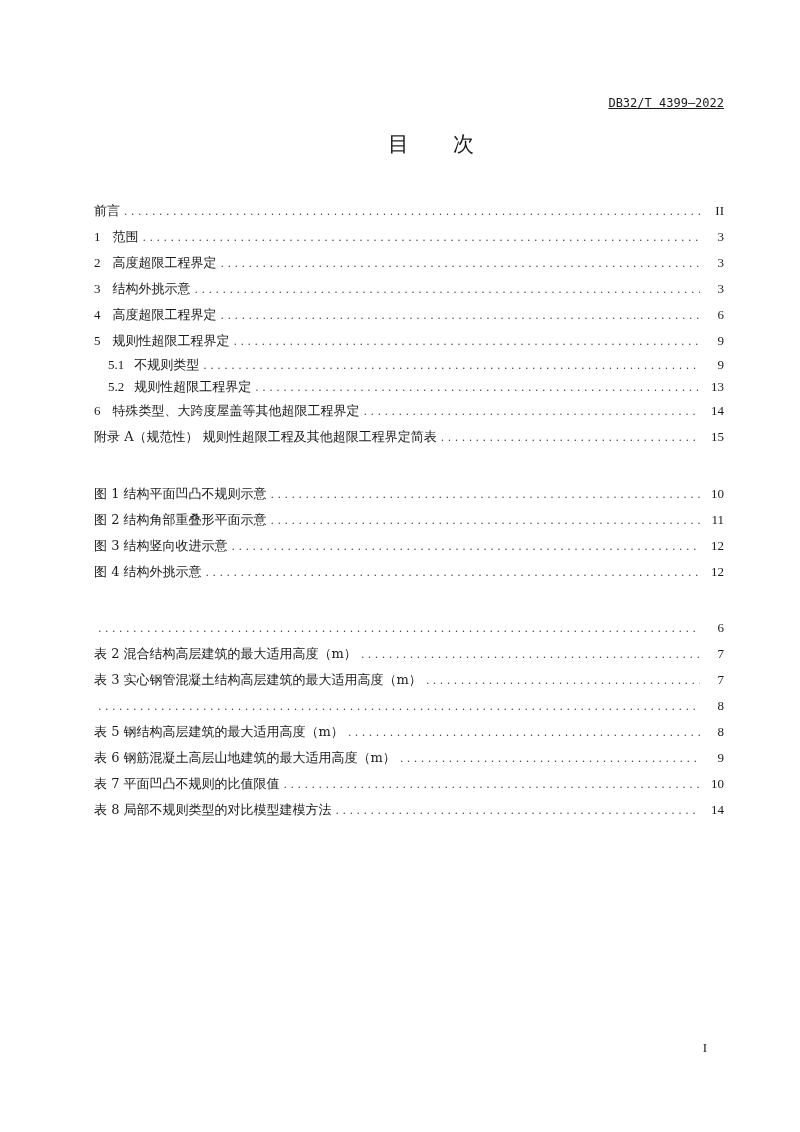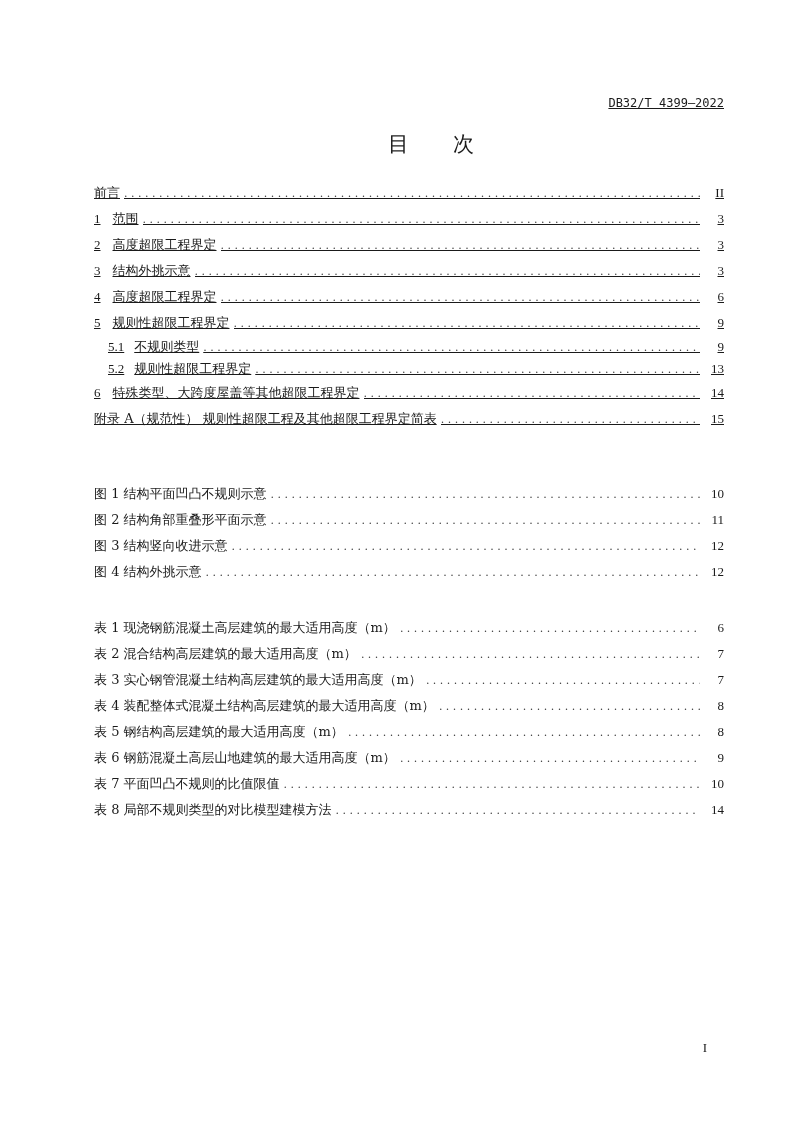--- a/index.html
+++ b/index.html
@@ -11,21 +11,21 @@
     .title .gap { width: 44px; }
     .toc { position: absolute; left: 94px; width: 630px; }
     .row { position: relative; height: 26px; line-height: 26px; font-size: 13px; display: flex; align-items: baseline; }
     .row.sub { height: 22px; line-height: 22px; padding-left: 14px; }
     .row .num { display: inline-block; margin-right: 12px; font-family: "Liberation Serif", serif; }
     .row.sub .num { margin-right: 10px; text-align: right; }
     .row .label { white-space: nowrap; }
     .row .leader { flex: 1; overflow: hidden; white-space: nowrap; margin: 0 8px 0 4px; color: #444; letter-spacing: 3px; font-size: 11px; }
     .row .leader::before { content: ". . . . . . . . . . . . . . . . . . . . . . . . . . . . . . . . . . . . . . . . . . . . . . . . . . . . . . . . . . . . . . . . . . . . . . . . . . . . . . . . . . . . . . . . . . . . . . . . . . . . . . . . . . . . . . . . . . . . . . . . . . . . . . . . . . . . . . . . . . . . . . . . ."; letter-spacing: 0px; }
     .row .page { min-width: 16px; text-align: right; font-family: "Liberation Serif", serif; }
-    .sec1 { top: 180px; text-decoration: underline; }
+    .sec1 { top: 198px; }
     .sec2 { top: 481px; }
     .sec3 { top: 615px; }
     .footer-page { position: absolute; top: 1040px; right: 93px; font-family: "Liberation Serif", serif; font-size: 13px; }
   </style>
 </head>
 <body>
 
 <div class="doc-code">DB32/T 4399—2022</div>
 
 <div class="title">
@@ -111,36 +111,34 @@
   </div>
   <div class="row">
     <span class="label">图 4  结构外挑示意</span>
     <span class="leader"></span>
     <span class="page">12</span>
   </div>
 </div>
 
 <div class="toc sec3">
   <div class="row">
-    <span class="label">表 1  现浇钢筋混凝土高层建筑的最大适用高度（m）</span>
     <span class="leader"></span>
     <span class="page">6</span>
   </div>
   <div class="row">
     <span class="label">表 2  混合结构高层建筑的最大适用高度（m）</span>
     <span class="leader"></span>
     <span class="page">7</span>
   </div>
   <div class="row">
     <span class="label">表 3  实心钢管混凝土结构高层建筑的最大适用高度（m）</span>
     <span class="leader"></span>
     <span class="page">7</span>
   </div>
   <div class="row">
-    <span class="label">表 4  装配整体式混凝土结构高层建筑的最大适用高度（m）</span>
     <span class="leader"></span>
     <span class="page">8</span>
   </div>
   <div class="row">
     <span class="label">表 5  钢结构高层建筑的最大适用高度（m）</span>
     <span class="leader"></span>
     <span class="page">8</span>
   </div>
   <div class="row">
     <span class="label">表 6  钢筋混凝土高层山地建筑的最大适用高度（m）</span>

